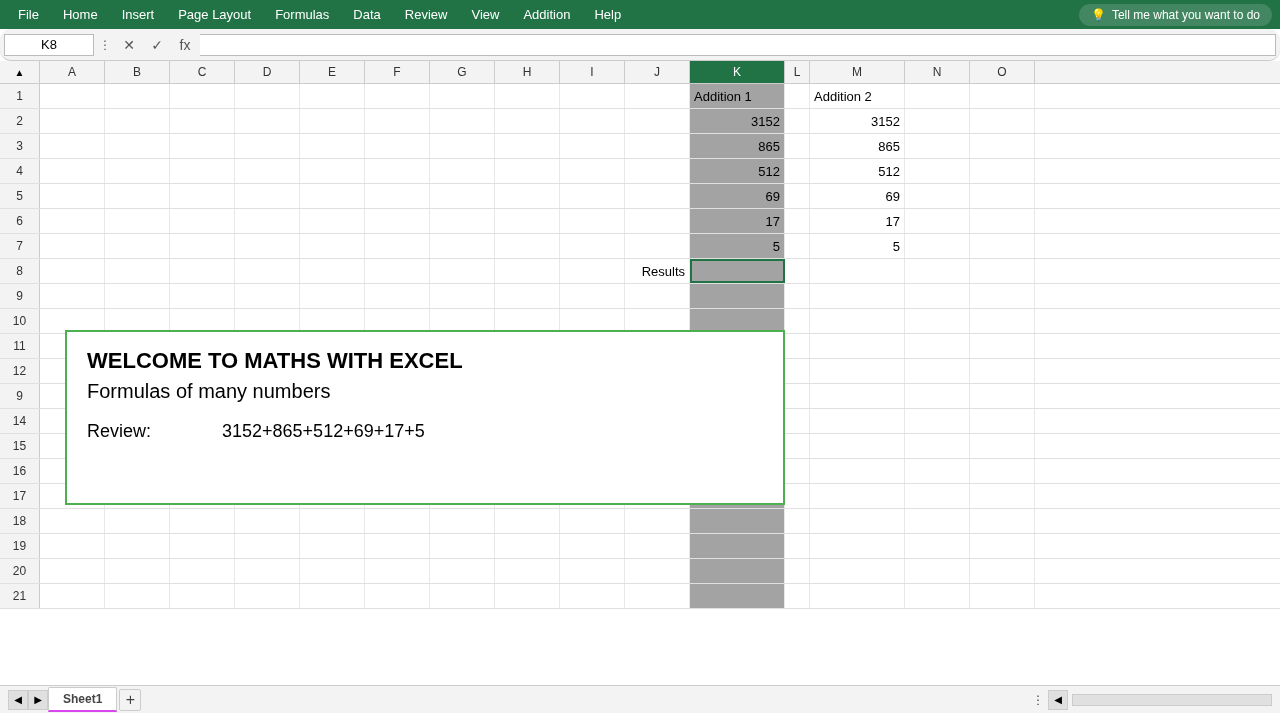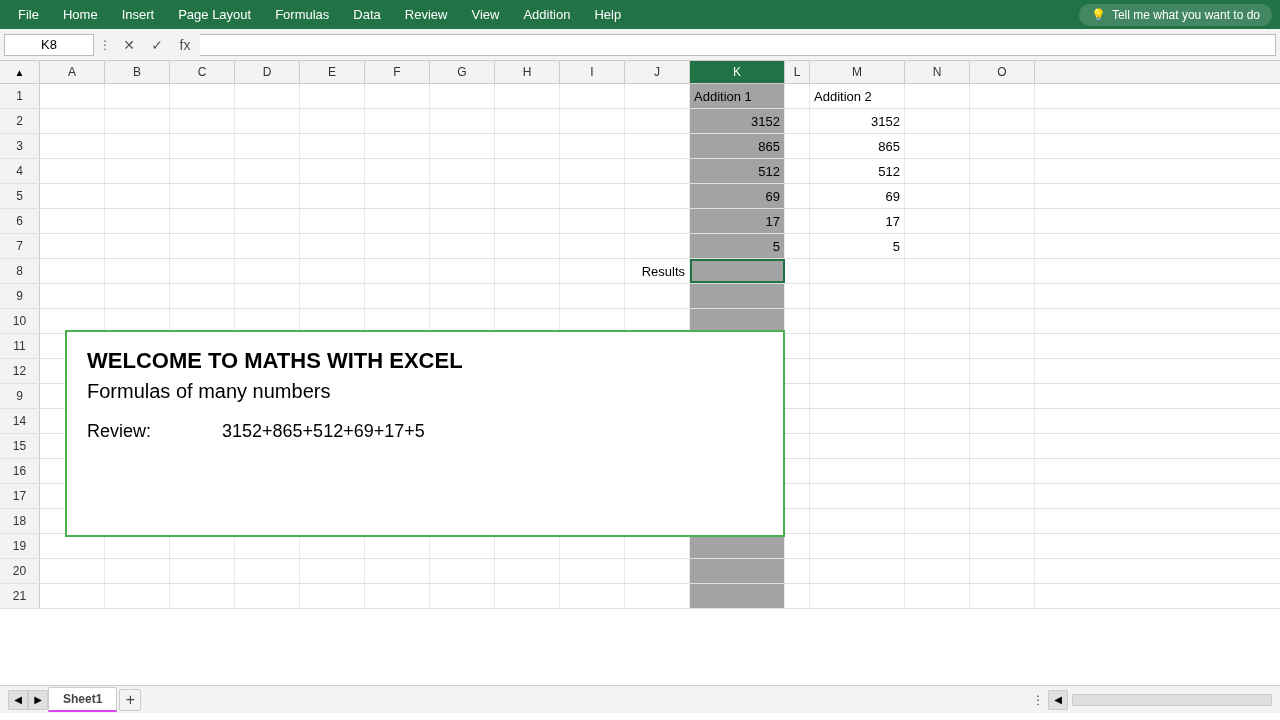--- a/index.html
+++ b/index.html
@@ -12,21 +12,21 @@
     .menu-item {
       color: #fff; padding: 4px 10px; cursor: pointer; font-size: 13px; border-radius: 2px;
     }
     .tell-me {
       margin-left: auto; display: flex; align-items: center; gap: 6px;
       background: rgba(255,255,255,0.15); border-radius: 14px; padding: 4px 12px; color: #fff; font-size: 12px;
     }
 
     
     #formulabar {
-      display: flex; align-items: center; background: #f3f3f3; border-bottom: 1px solid #ccc; height: 32px; padding: 0 4px; gap: 2px;
+      display: flex; align-items: center; background: #f3f3f3; border-bottom: 1px solid #ccc; height: 32px; padding: 0 4px; gap: 2px; border-radius: 11px;
     }
     #cell-ref {
       width: 90px; border: 1px solid #bbb; height: 22px; text-align: center; font-size: 13px; background: #fff; padding: 0 4px;
     }
     .formula-btn {
       width: 26px; height: 22px; border: none; background: transparent; cursor: pointer; font-size: 14px; color: #555; display: flex; align-items: center; justify-content: center;
     }
     #formula-input {
       flex: 1; height: 22px; border: 1px solid #bbb; border-left: none; padding: 0 6px; font-size: 13px; background: #fff;
     }
@@ -77,21 +77,21 @@
     .col-k  { width: 95px; }
     .col-l  { width: 25px; }
     .col-m  { width: 95px; }
     .col-n  { width: 65px; }
     .col-o  { width: 65px; }
 
     
     #textbox {
       position: absolute;
       top: 246px; left: 65px;
-      width: 720px; height: 207px;
+      width: 720px; height: 175px;
       border: 2px solid #4caf50;
       background: #fff;
       padding: 16px 20px;
       font-size: 14px;
     }
     #textbox .title { font-size: 22px; font-weight: bold; margin-bottom: 6px; }
     #textbox .subtitle { font-size: 20px; margin-bottom: 18px; }
     #textbox .example { font-size: 18px; }
     #textbox .example-label { display: inline-block; width: 130px; }
 

